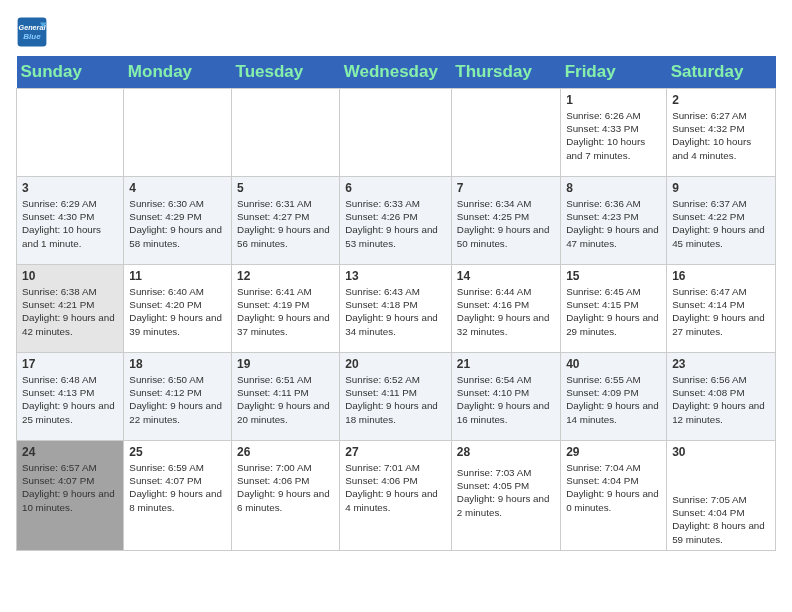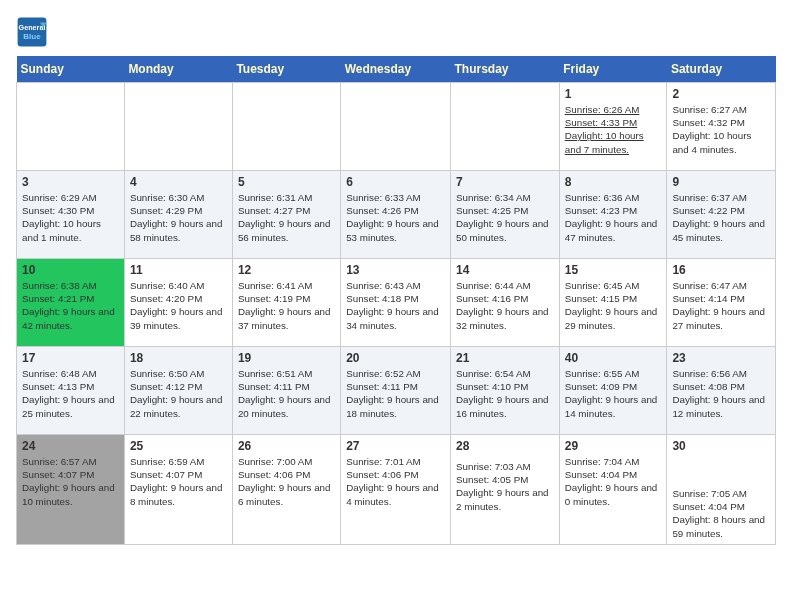--- a/index.html
+++ b/index.html
@@ -13,20 +13,21 @@
     .header {
       display: flex;
       justify-content: space-between;
       align-items: flex-start;
       margin-bottom: 8px;
     }
     .logo {
       display: flex;
       align-items: flex-start;
       gap: 4px;
+      font-style: italic;
     }
     .logo-icon {
       width: 32px;
       height: 32px;
     }
     .title-block {
       text-align: right;
     }
     .month-title {
       font-size: 32px;
@@ -37,24 +38,24 @@
       font-size: 14px;
       color: #555;
     }
     .calendar {
       width: 100%;
       border-collapse: collapse;
       font-size: 10.5px;
     }
     .calendar th {
       background: #3366bb;
-      color: #fef9c3;
+      color: #86efac;
       padding: 6px 4px;
       text-align: left;
-      font-size: 12px;
+      font-size: 17px;
       font-weight: bold;
     }
     .calendar td {
       border: 1px solid #ccc;
       vertical-align: top;
       padding: 4px 5px;
       width: 113px;
       height: 88px;
       color: #333;
       background: #fff;
@@ -111,21 +112,21 @@
   </thead>
   <tbody id="calendar-body">
   <tr>
         <td class="empty-cell"></td>
         <td class="empty-cell"></td>
         <td class="empty-cell"></td>
         <td class="empty-cell"></td>
         <td class="empty-cell"></td>
         <td style="background: rgb(255, 255, 255);">
           <div class="day-num">1</div>
-          <div class="day-info" style="white-space: pre-line; text-decoration: underline;">Sunrise: 6:26 AM
+          <div class="day-info" style="white-space: pre-line;">Sunrise: 6:26 AM
 Sunset: 4:33 PM
 Daylight: 10 hours and 7 minutes.</div>
         </td>
         <td style="background: rgb(255, 255, 255);">
           <div class="day-num">2</div>
           <div class="day-info" style="white-space: pre-line;">Sunrise: 6:27 AM
 Sunset: 4:32 PM
 Daylight: 10 hours and 4 minutes.</div>
         </td>
       </tr>
@@ -167,21 +168,21 @@
 Daylight: 9 hours and 47 minutes.</div>
         </td>
         <td style="background: rgb(240, 244, 248);">
           <div class="day-num">9</div>
           <div class="day-info" style="white-space: pre-line;">Sunrise: 6:37 AM
 Sunset: 4:22 PM
 Daylight: 9 hours and 45 minutes.</div>
         </td>
       </tr>
       <tr>
-        <td style="background: #22c55e;">
+        <td style="background: #e5e5e5;">
           <div class="day-num">10</div>
           <div class="day-info" style="white-space: pre-line;">Sunrise: 6:38 AM
 Sunset: 4:21 PM
 Daylight: 9 hours and 42 minutes.</div>
         </td>
         <td style="background: rgb(255, 255, 255);">
           <div class="day-num">11</div>
           <div class="day-info" style="white-space: pre-line;">Sunrise: 6:40 AM
 Sunset: 4:20 PM
 Daylight: 9 hours and 39 minutes.</div>

